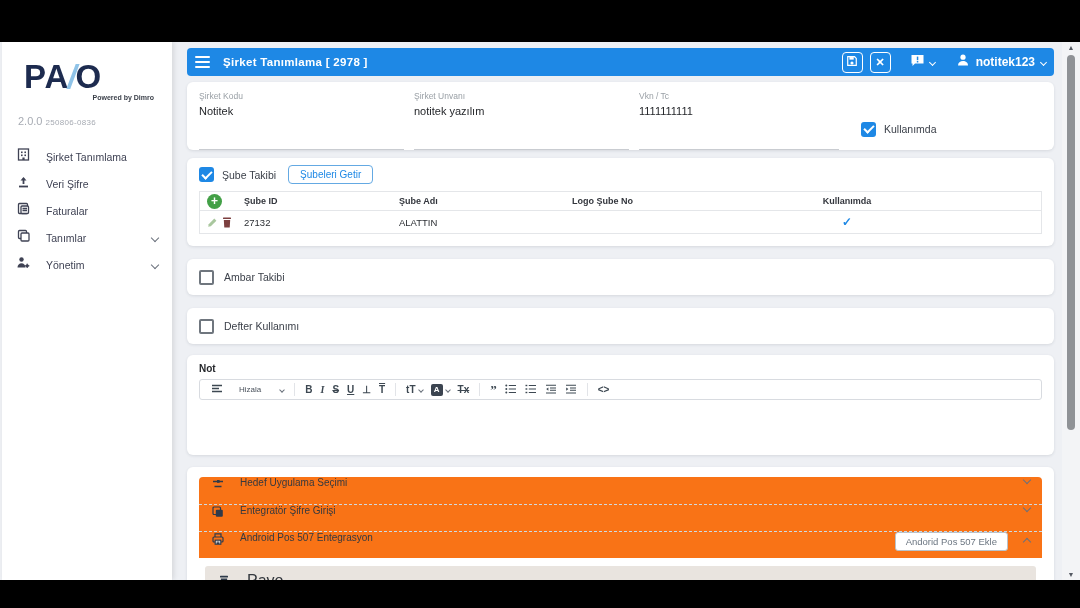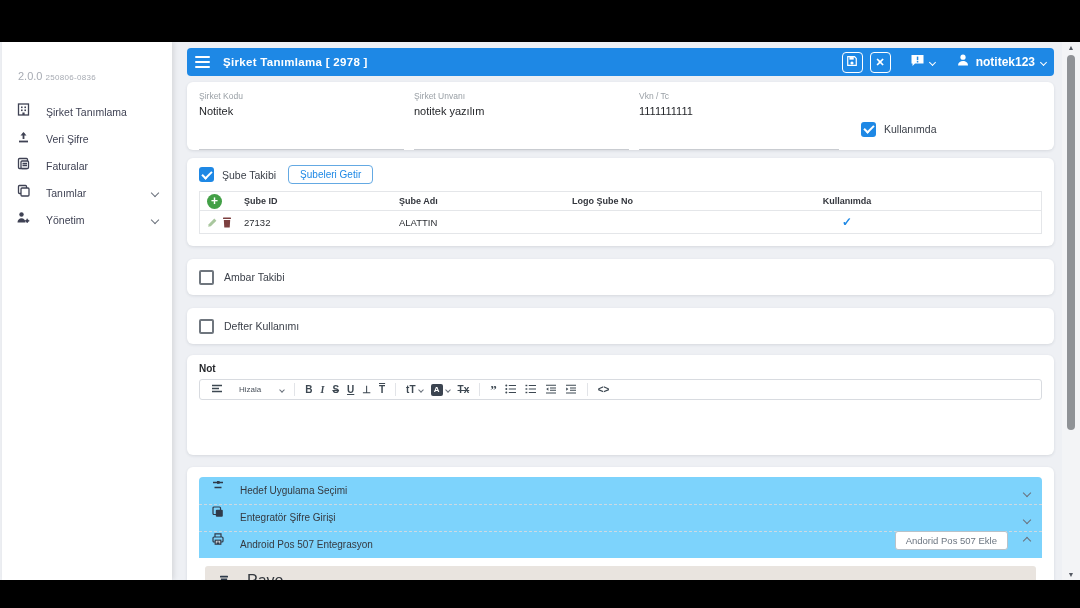--- a/index.html
+++ b/index.html
@@ -103,22 +103,22 @@
   .align-txt { font-size:8px; font-weight:400; color:#4a525c; margin:0 16px; }
   .tb .chev { width:4px; height:4px; margin-left:3px; border-color:#6a717c; }
   .color-a { width:12px; height:12px; background:#3b4450; color:#fff; border-radius:2px;
              font-size:8px; font-weight:700; display:flex; align-items:center; justify-content:center; }
   .tb svg { width:12px; height:10px; }
   .quote { font-size:13px; font-family:"Liberation Serif",serif; }
   .editor-area { height:62px; cursor:text; }
 
   
   .acc-card { margin-top:12px; height:160px; padding:10px 12px 0 12px; }
-  .acc-row { height:27px; background:#7dd3fc; display:flex; align-items:flex-end;
-             padding:8px 12px; cursor:pointer; }
+  .acc-row { height:27px; background:#f97316; display:flex; align-items:flex-start;
+             padding:0 12px; cursor:pointer; }
   .acc-row + .acc-row { border-top:1px dashed #cdd9e2; }
   .acc-row:first-child { border-radius:4px 4px 0 0; }
   .acc-icon svg { width:14px; height:14px; stroke:#2f3a4a; fill:none; stroke-width:1.2; }
   .acc-label { font-size:10px; color:#35393f; margin-left:15px; }
   .acc-right { margin-left:auto; display:flex; align-items:center; gap:16px; }
   .acc-add-btn { background:#fff; border:1px solid #b9c2c9; color:#6b7580; font-size:9.5px;
                  padding:3px 10px; border-radius:3px; cursor:pointer;
                  font-family:"Liberation Sans",sans-serif; }
   .sub-acc { margin:8px 6px 0 6px; height:30px; background:#e9e4df; border-radius:3px 3px 0 0;
              display:flex; align-items:center; padding:0 14px; cursor:pointer; }
@@ -131,20 +131,24 @@
   .sb-thumb { position:absolute; left:5px; top:13px; width:8px; height:375px;
               background:#8f9296; border-radius:4px; cursor:grab; }
 </style>
 </head>
 <body>
 
 <div class="canvas">
   <div class="screen">
 
     <aside class="sidebar">
+      <div class="logo-wrap">
+        <div class="logo"><span>PA</span><span class="slash">/</span><span>O</span></div>
+        <div class="powered">Powered by Dimro</div>
+      </div>
       <div class="version">
         <span>2.0.0</span>
         <span class="build">250806-0836</span>
       </div>
       <nav class="nav">
         <div class="nav-item">
           <span class="icon">
             <svg viewBox="0 0 15 15">
                 <rect x="2.5" y="2" width="10" height="11"></rect>
                 <rect x="5" y="4.5" width="1.6" height="1.6" fill="#3f4254" stroke="none"></rect>

